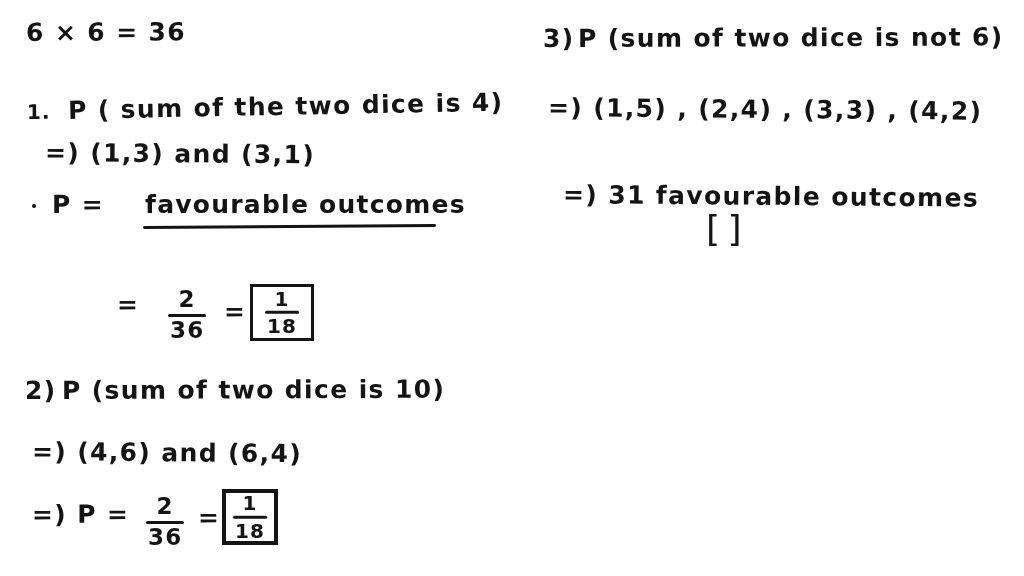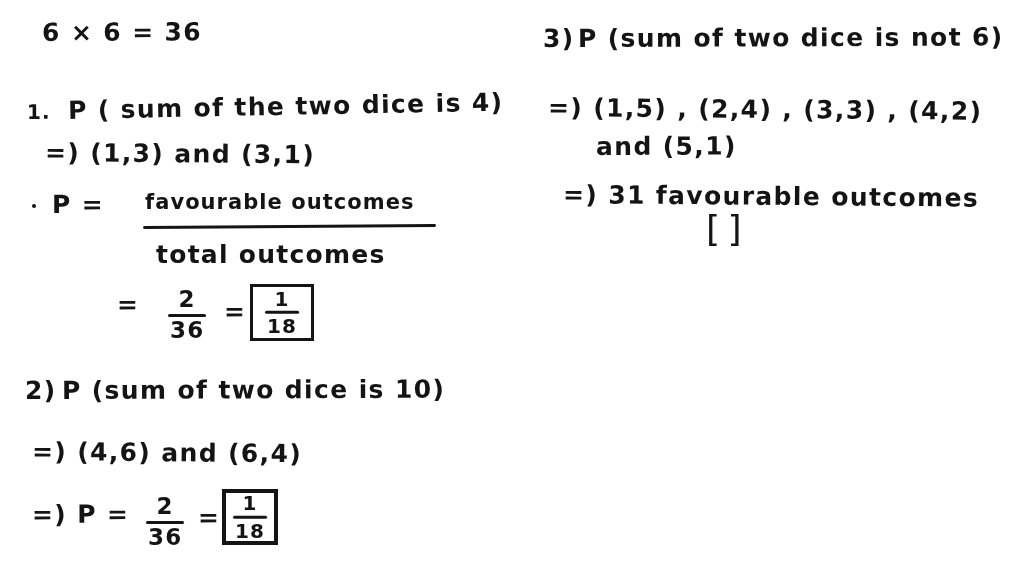--- a/index.html
+++ b/index.html
@@ -118,36 +118,35 @@
     height: 4px;
     border-radius: 50%;
     background: #141414;
   }
 </style>
 </head>
 <body>
 
 <div id="page">
 
-  <div class="hw sz-lg slant-c" style="left:42px; top:18px;text-align:right;">6 × 6 = 36</div>
+  <div class="hw sz-lg slant-c" style="left:26px; top:18px;text-align:right;">6 × 6 = 36</div>
 
   <div class="hw sz-sm" style="left:27px; top:100px;">1.</div>
 
   <div class="hw sz-lg slant-a" style="left:68px; top:96px;">P ( sum of the two dice  is  4)</div>
 
   <div class="hw sz-lg slant-b" style="left:45px; top:138px;">=)  (1,3) and (3,1)</div>
 
   <div class="dot-mark" style="left:32px; top:204px;"></div>
 
   <div class="hw sz-lg slant-c" style="left:52px; top:190px;">P   =</div>
 
   <div class="textfrac" style="left:0; top:0; width:100%; height:100%;">
-    <div class="num sz-lg" style="left:145px; top:190px; font-size:21px;">favourable outcomes</div>
+    <div class="num sz-lg" style="left:145px; top:190px; font-size:25px;">favourable outcomes</div>
     <div class="bar" style="left:143px; top:225px; width:293px;"></div>
-    <div class="den sz-lg" style="left:156px; top:240px; font-size:25px;">total outcomes</div>
   </div>
 
   <div class="hw sz-lg slant-c" style="left:117px; top:290px;">=</div>
 
   <div class="frac" style="left:168px; top:288px; font-size:23px;">
     <span class="num">2</span>
     <span class="bar"></span>
     <span class="den">36</span>
   </div>
 
@@ -184,21 +183,20 @@
       <span class="den">18</span>
     </div>
   </div>
 
   <div class="hw sz-lg slant-c" style="left:543px; top:24px;">3)</div>
 
   <div class="hw sz-lg slant-c" style="left:578px; top:24px;">P (sum of two dice is not  6)</div>
 
   <div class="hw sz-lg slant-b" style="left:548px; top:93px;">=) (1,5) , (2,4) , (3,3) , (4,2)</div>
 
-  <div class="hw sz-lg slant-c" style="left:596px; top:132px;">and  (5,1)</div>
 
   <div class="hw sz-lg slant-b" style="left:563px; top:180px;">=)  31  favourable outcomes</div>
 
   <div class="bracket-expr sz-lg" style="left:703px; top:214px; font-size:25px;">
     <span class="brk">[</span>
     <span class="brk">]</span>
   </div>
 
 </div>
 

